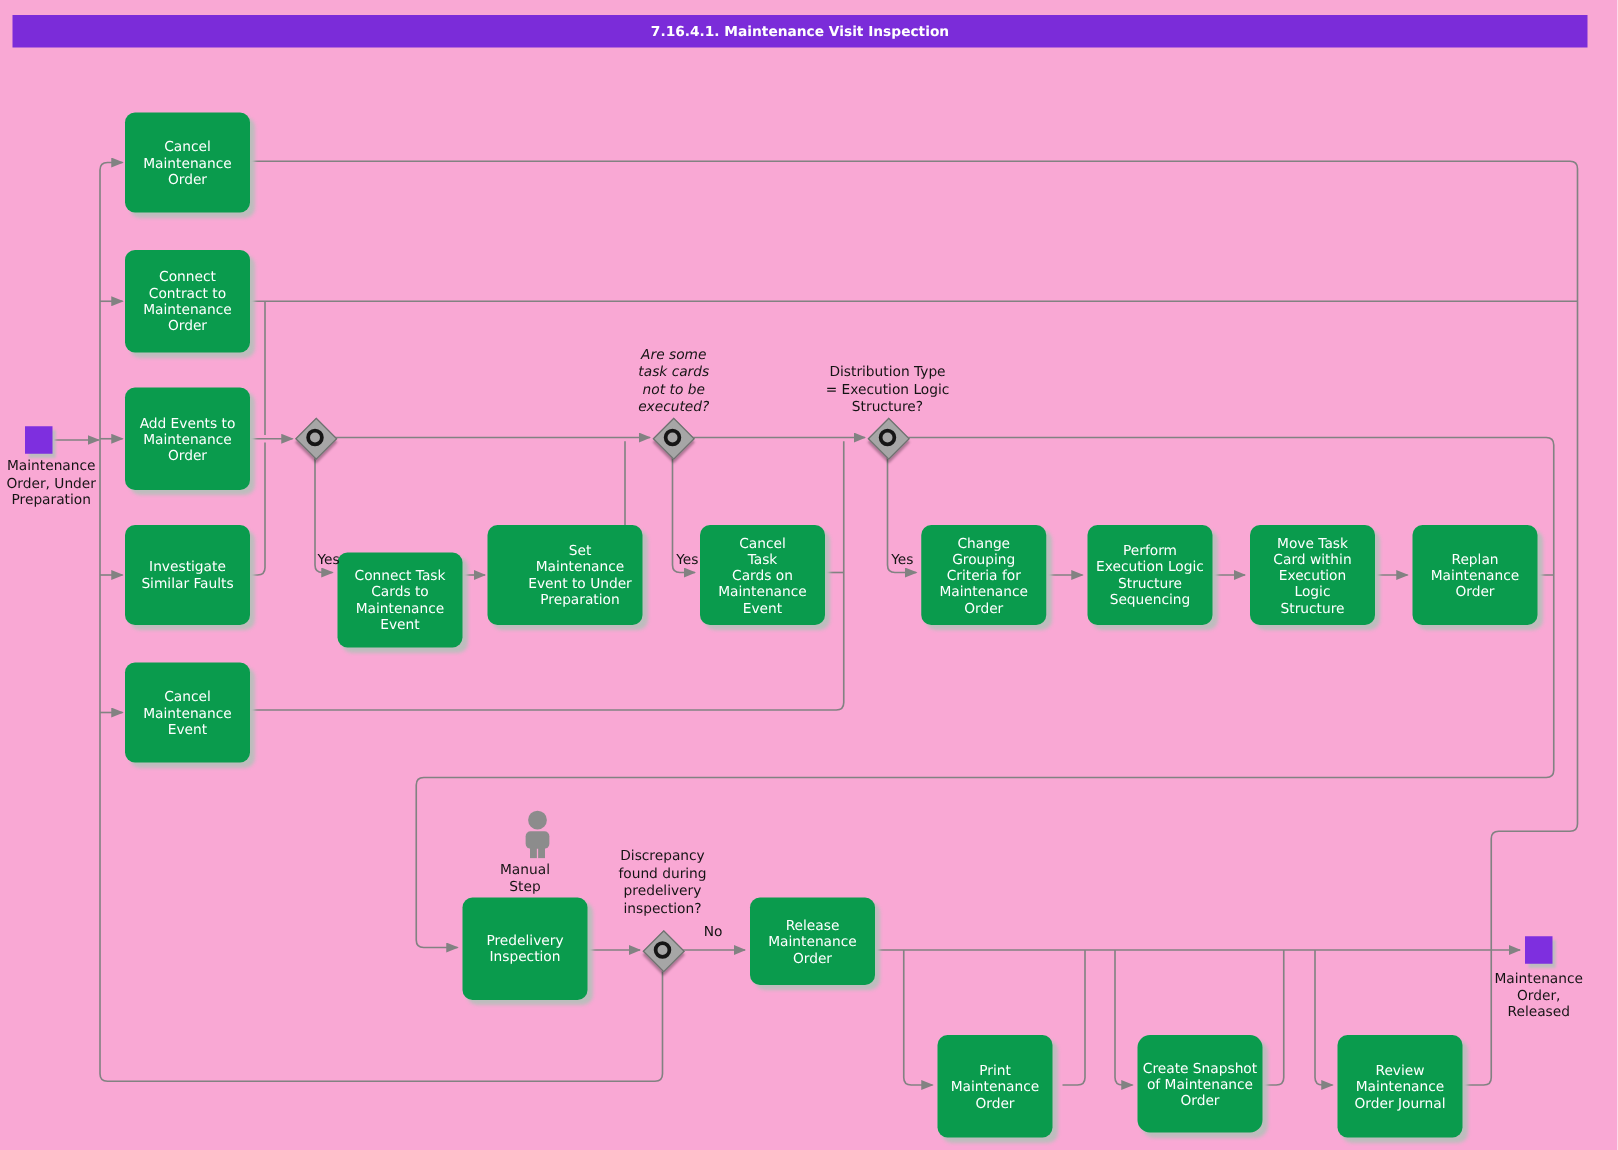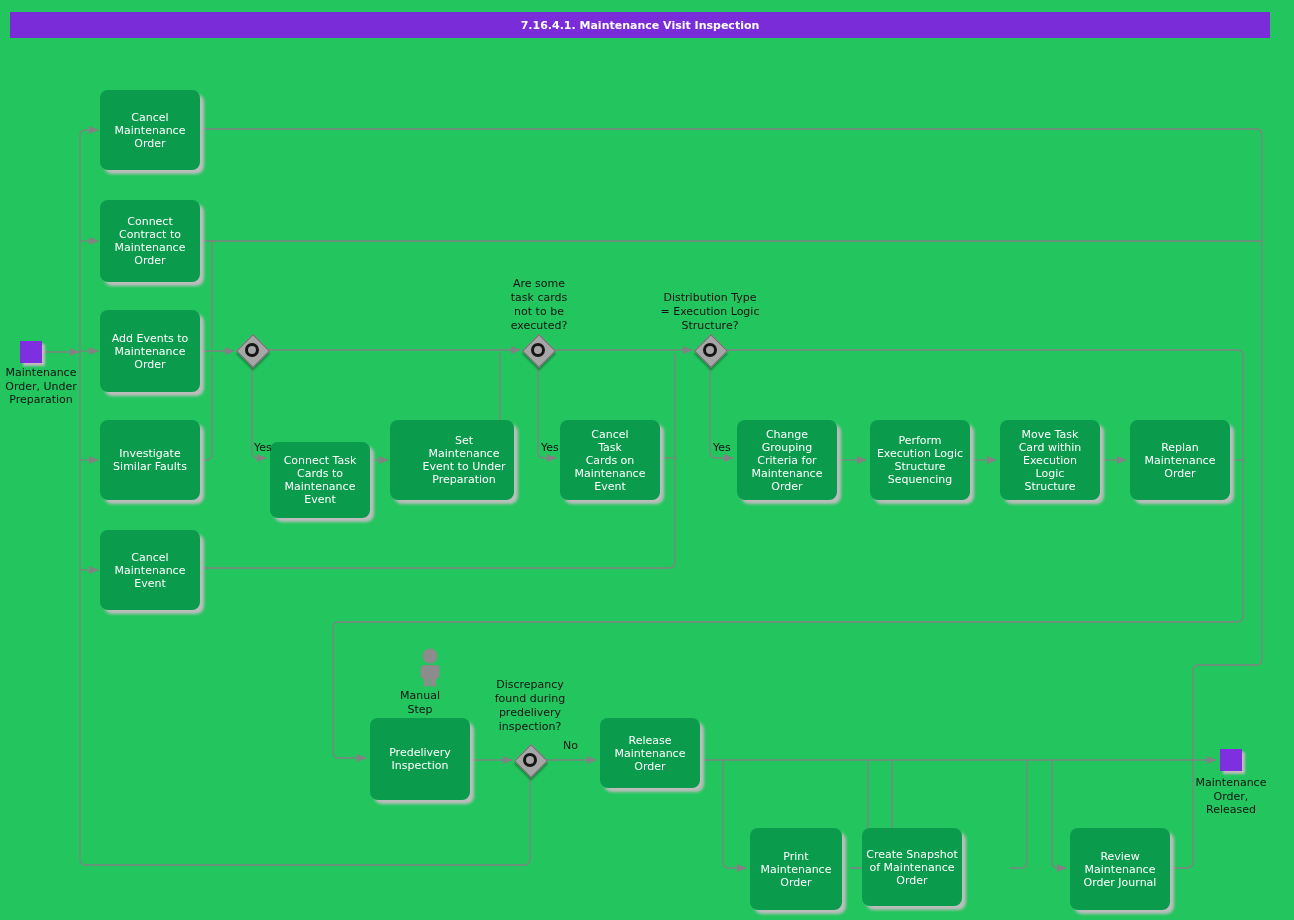--- a/index.html
+++ b/index.html
@@ -1,21 +1,21 @@
 <!DOCTYPE html>
 <html style="--title-bar: #7b2cd9; --event-node: #7e2fdf; --task-green: #0a9b4d; --line: #828282; --diamond-fill: #a6a6a6; --diamond-border: #6f6f6f; --ink: #141414;"><head>
 <meta charset="utf-8">
 <style>
   :root{
     --title-bar:#7b2cd9; --event-node:#7e2fdf; --task-green:#0a9b4d;
     --line:#828282; --diamond-fill:#a6a6a6; --diamond-border:#6f6f6f; --ink:#141414;
   }
   html,body{margin:0;padding:0;background:#ffffff;}
   body{font-family:"DejaVu Sans","Liberation Sans",sans-serif;}
-  #canvas{position:relative;width:1294px;height:920px;background:#22c55e;overflow:hidden;}
+  #canvas{position:relative;width:1294px;height:920px;background:#f9a8d4;overflow:hidden;}
   .titlebar{position:absolute;left:10px;top:12px;width:1260px;height:26px;background:var(--title-bar);
     color:#fff;font-size:11px;font-weight:bold;display:flex;align-items:center;justify-content:center;}
   #edges{position:absolute;left:0;top:0;width:1294px;height:920px;}
   .task{position:absolute;background:var(--task-green);color:#fff;border-radius:8px;
     box-shadow:4px 4px 3px #bdbdbd;display:flex;align-items:center;justify-content:center;
     text-align:center;font-size:11px;line-height:13px;white-space:pre-line;cursor:pointer;}
   .event-square{position:absolute;width:22px;height:22px;background:var(--event-node);
     box-shadow:3px 3px 2px #bdbdbd;cursor:pointer;}
   .node-label{position:absolute;color:var(--ink);font-size:11px;line-height:13.5px;
     text-align:center;white-space:pre-line;}
@@ -126,36 +126,36 @@
 Maintenance
 Order</div>
     <div class="task" style="left: 370px; top: 718px; width: 100px; height: 82px;">Predelivery
 Inspection</div>
     <div class="task" style="left: 600px; top: 718px; width: 100px; height: 70px;">Release
 Maintenance
 Order</div>
     <div class="task" style="left: 750px; top: 828px; width: 92px; height: 82px;">Print
 Maintenance
 Order</div>
-    <div class="task" style="left: 862px; top: 828px; width: 100px; height: 78px;">Create Snapshot
+    <div class="task" style="left: 910px; top: 828px; width: 100px; height: 78px; border-radius: 10px;">Create Snapshot
 of Maintenance
 Order</div>
     <div class="task" style="left: 1070px; top: 828px; width: 100px; height: 82px;">Review
 Maintenance
 Order Journal</div>
     <div class="diamond-wrap" style="left: 236px; top: 334px;">
       <div class="diamond"></div>
       <div class="decision-circle"></div>
     </div>
     <div class="branch-label" style="left: 254px; top: 442px;">Yes</div>
     <div class="diamond-wrap" style="left: 522px; top: 334px;">
       <div class="diamond"></div>
       <div class="decision-circle"></div>
     </div>
-    <div class="question" style="left: 464px; top: 277px; width: 150px;">Are some
+    <div class="question" style="left: 464px; top: 277px; width: 150px; font-style: italic;">Are some
 task cards
 not to be
 executed?</div>
     <div class="branch-label" style="left: 541px; top: 442px;">Yes</div>
     <div class="diamond-wrap" style="left: 694px; top: 334px;">
       <div class="diamond"></div>
       <div class="decision-circle"></div>
     </div>
     <div class="question" style="left: 635px; top: 291px; width: 150px;">Distribution Type
 = Execution Logic

